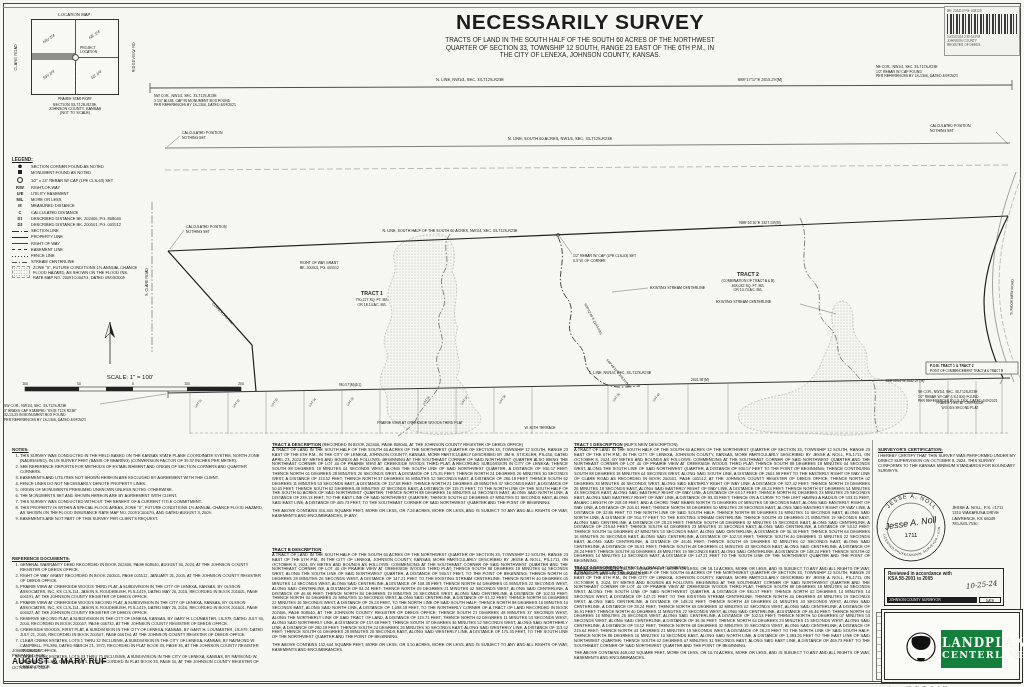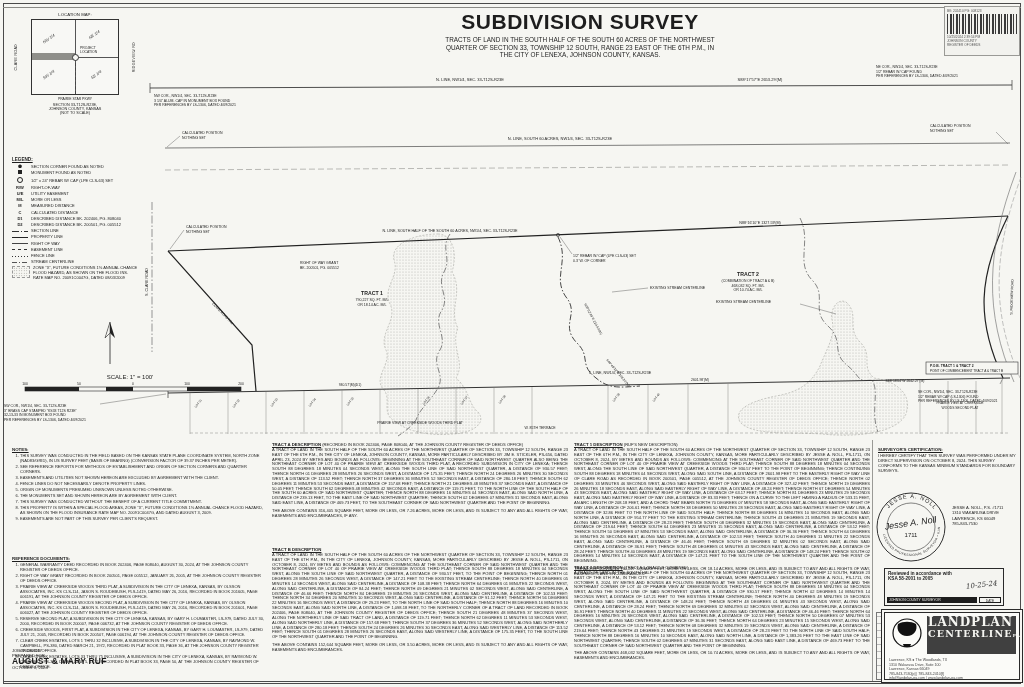--- a/index.html
+++ b/index.html
@@ -62,21 +62,21 @@
   .cert{position:absolute;left:878px;top:447px;width:138px;font-size:4.1px;line-height:5px;}
   .cert h4{margin:0;font-size:4.4px;font-weight:bold;text-decoration:underline;}
   .sealwrap{position:absolute;left:872px;top:488px;width:150px;height:78px;}
   .contact{position:absolute;left:952px;top:505px;font-size:4.1px;line-height:5.4px;}
   .rstamp{position:absolute;left:884px;top:568px;width:118px;height:36px;border:1.5px solid #2a2a2a;background:#f4f4f0;}
   .rstamp .l1{font-size:4.6px;font-weight:bold;padding:2px 3px 0 3px;line-height:5.2px;}
   .rstamp .bar{position:absolute;left:2px;right:26px;bottom:2px;height:6px;background:#1d1d1d;color:#f5f5f2;font-size:3.4px;line-height:6px;padding:0 2px;}
   .rstamp .datebox{position:absolute;right:2px;bottom:2px;width:22px;height:6px;border:1px solid #1d1d1d;font-size:3.2px;line-height:6px;text-align:center;box-sizing:border-box;}
   .rstamp .hand{position:absolute;right:6px;top:12px;font-family:"DejaVu Serif",serif;font-style:italic;font-size:7px;transform:rotate(-6deg);color:#333;}
   .lp{position:absolute;left:884px;top:612px;width:134px;height:66px;border:1px solid #2a2a2a;background:#fbfbf8;box-shadow:0 0 0 2px #f6f6f2,0 0 0 3px #2a2a2a;}
-  .lp .banner{position:relative;height:38px;background:#404040;margin:3px;display:flex;}
+  .lp .banner{position:relative;height:38px;background:#15803d;margin:17px;display:flex;align-items:center;}
   .lp .tree{position:absolute;left:-1px;top:-2px;width:40px;height:42px;background:#fbfbf8;display:flex;align-items:center;justify-content:center;}
   .lp .brand{margin-left:40px;color:#f6f6f2;font-family:"DejaVu Serif",serif;}
   .lp .brand .n1{font-size:12px;font-weight:bold;letter-spacing:1px;line-height:13px;}
   .lp .brand .n2{font-size:9.5px;font-weight:bold;letter-spacing:1.2px;line-height:10px;}
   .lp .brand .pa{font-size:4px;}
   .lp .addr{font-size:3.6px;line-height:4.6px;color:#444;padding:1px 4px;}
   .revcol{position:absolute;left:876px;top:612px;width:7px;height:66px;border:1px solid #777;
     background:repeating-linear-gradient(0deg,transparent 0 3px,#bbb 3px 3.5px);}
   .divider-v{position:absolute;left:872px;top:440px;bottom:5px;border-left:1px solid #9a9a96;}
   .rule-b{position:absolute;left:3px;right:3px;top:681px;border-top:1px solid #4a4a4a;}
@@ -109,21 +109,21 @@
       </div>
       <div class="vtext">RIDGEVIEW RD</div>
     </div>
     <div class="cap" style="font-size:3.4px;">PRAIRIE STAR PKWY</div>
     <div class="cap" style="margin-top:2px;font-size:3.8px;">SECTION 33-T12S-R23E,</div>
     <div class="cap" style="font-size:3.8px;">JOHNSON COUNTY, KANSAS</div>
     <div class="cap" style="font-size:3.8px;">(NOT TO SCALE)</div>
   </div>
 
   <div class="abs" style="left:300px;top:10px;width:560px;">
-    <div class="title">SUBDIVISION SURVEY</div>
+    <div class="title">NECESSARILY SURVEY</div>
     <div class="subtitle">
       <div>TRACTS OF LAND IN THE SOUTH HALF OF THE SOUTH 60 ACRES OF THE NORTHWEST</div>
       <div>QUARTER OF SECTION 33, TOWNSHIP 12 SOUTH, RANGE 23 EAST OF THE 6TH P.M., IN</div>
       <div>THE CITY OF LENEXA, JOHNSON COUNTY, KANSAS.</div>
     </div>
   </div>
 
   <div class="stamp">
     <div class="micro">BK: 202410  PG: 008123</div>
     <div class="bars"></div>

